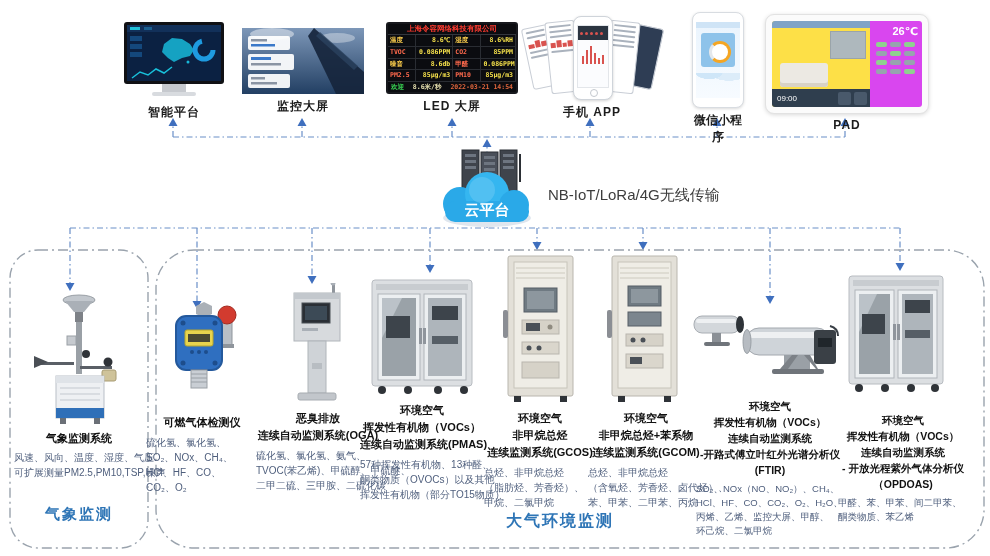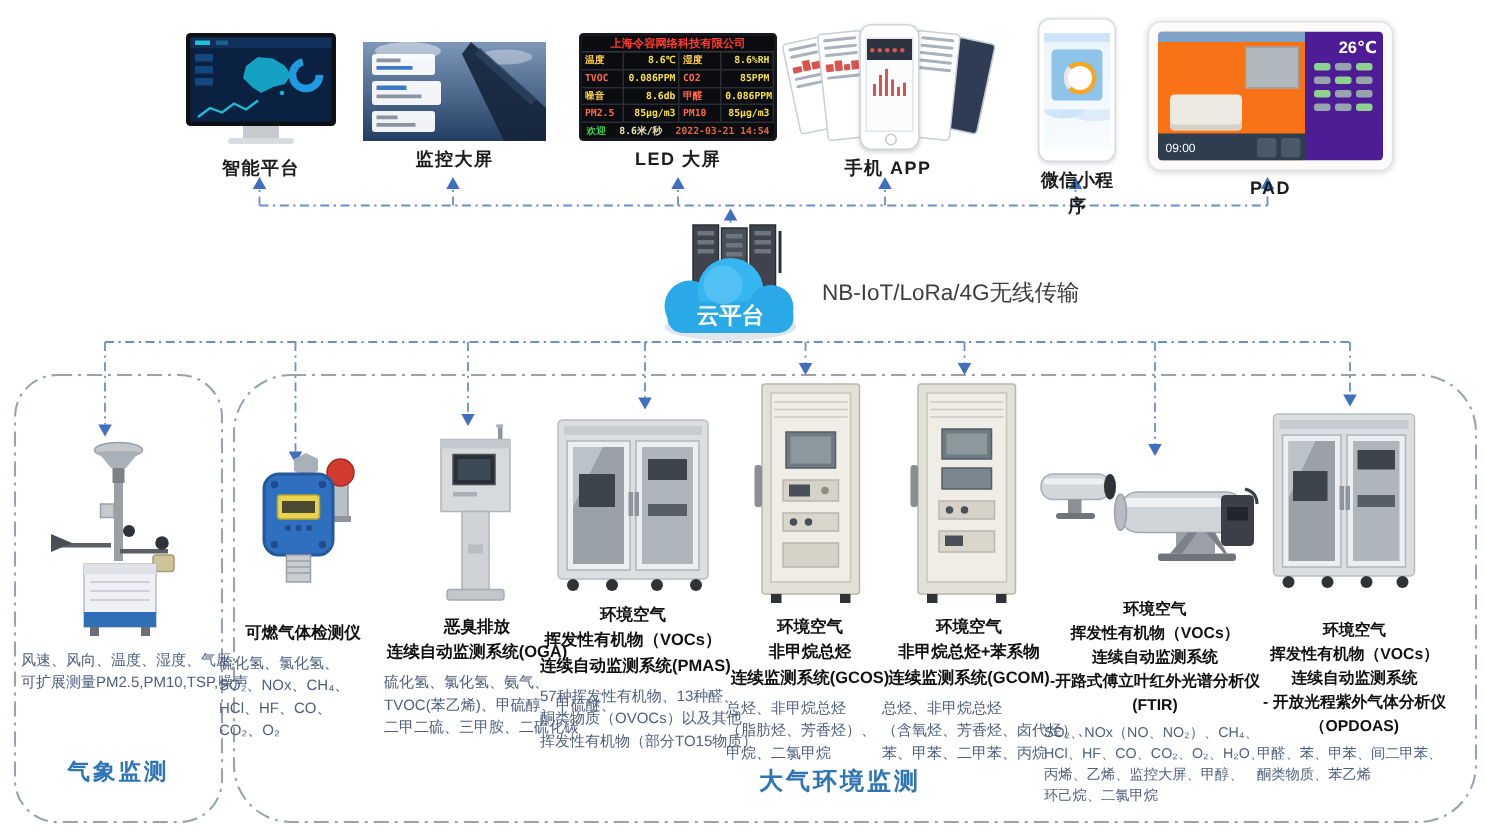--- a/index.html
+++ b/index.html
@@ -37,28 +37,28 @@
   
   .wxphone{position:relative;width:50px;height:94px;background:#fff;border:1px solid #d8dce1;border-radius:8px;box-shadow:0 1px 3px rgba(0,0,0,.15);}
   .wxscreen{position:absolute;left:3px;right:3px;top:9px;bottom:9px;background:linear-gradient(#eaf4fd,#f7fbff);overflow:hidden;}
   .wxhead{height:6px;background:#cfe4f6;}
   .wxcard{margin:5px 5px 0 5px;height:34px;background:#8ec3ea;border-radius:3px;position:relative;}
   .wxring{position:absolute;left:50%;top:50%;width:16px;height:16px;margin:-9px 0 0 -9px;background:#fff;border-radius:50%;border:3px solid #f5a623;border-left-color:#e4e8ec;}
   .wxwave{margin-top:6px;height:14px;background:radial-gradient(ellipse at 30% 0,#cfe6f8 30%,transparent 31%),radial-gradient(ellipse at 75% 10%,#dcecf9 35%,transparent 36%);}
   
   .pad{position:relative;width:162px;height:98px;background:#fbfbfb;border:1px solid #e2e2e2;border-radius:9px;box-shadow:0 1px 4px rgba(0,0,0,.15);}
   .padscreen{position:absolute;left:6px;right:6px;top:6px;bottom:6px;display:flex;overflow:hidden;border-radius:3px;}
-  .padroom{flex:1;position:relative;background:#f97316;}
+  .padroom{flex:1;position:relative;background:#fde047;}
   .padbar{position:absolute;top:0;left:0;right:0;height:7px;background:#7fa3c6;}
   .padwin{position:absolute;top:10px;right:4px;width:34px;height:26px;background:#aeb8bd;border:1px solid #9aa4a9;}
   .padbed{position:absolute;bottom:20px;left:8px;width:48px;height:24px;background:#ece9e3;border-radius:3px;box-shadow:inset 0 -4px 0 #d8d2c6;}
   .padfoot{position:absolute;bottom:0;left:0;right:0;height:18px;background:#2f3e4e;display:flex;align-items:center;}
   .padtime{color:#fff;font-size:8px;margin-left:5px;flex:1;}
   .padico{width:13px;height:13px;background:#49596b;border-radius:2px;margin-right:3px;}
-  .padpanel{width:52px;background:#4c1d95;padding:4px 4px 0 6px;box-sizing:border-box;}
+  .padpanel{width:52px;background:#d946ef;padding:4px 4px 0 6px;box-sizing:border-box;}
   .padtemp{color:#fff;font-size:11px;font-weight:bold;text-align:right;}
   .padrow{display:flex;gap:3px;margin-top:4px;}
   .padrow i{width:11px;height:5px;border-radius:2px;display:block;background:#97a4ae;}
   .padrow i.g{background:#8fd18f;}
   
   .dev{position:absolute;}
   .dtitle div{font-size:11px;font-weight:bold;color:#111;line-height:17px;text-align:center;white-space:nowrap;}
   .dlist{margin-top:4px;}
   .dlist div{font-size:10px;color:#4f5f7d;line-height:15px;text-align:left;white-space:nowrap;}
   .dev.small .dtitle div{font-size:10.5px;line-height:16px;}
@@ -355,20 +355,23 @@
     <g stroke="#c3c8cf">
         <line x1="36" y1="96" x2="76" y2="96"></line>
         <line x1="36" y1="102" x2="76" y2="102"></line>
         <line x1="36" y1="108" x2="76" y2="108"></line>
       </g>
     <rect x="32" y="116" width="48" height="10" fill="#2f6fb8"></rect>
     <rect x="36" y="126" width="6" height="6" fill="#6b7077"></rect>
       <rect x="70" y="126" width="6" height="6" fill="#6b7077"></rect>
   </svg>
   <div class="dev" style="left:14px;top:430px;width:130px">
+    <div class="dtitle">
+        <div>气象监测系统</div>
+      </div>
     <div class="dlist" style="margin-top:3px">
         <div>风速、风向、温度、湿度、气压.</div>
         <div>可扩展测量PM2.5,PM10,TSP,噪声</div>
       </div>
   </div>
   <div class="zone-label" style="left:10px;top:505px;width:138px;font-size:15px">气象监测</div>
 
   <svg class="abs" style="left:160px;top:298px" width="90" height="96">
     <polygon points="36,8 44,4 52,8 52,16 44,20 36,16" fill="#aab0b7"></polygon>
     <rect x="62" y="24" width="10" height="24" fill="#b9bfc6" stroke="#8f959c"></rect>

